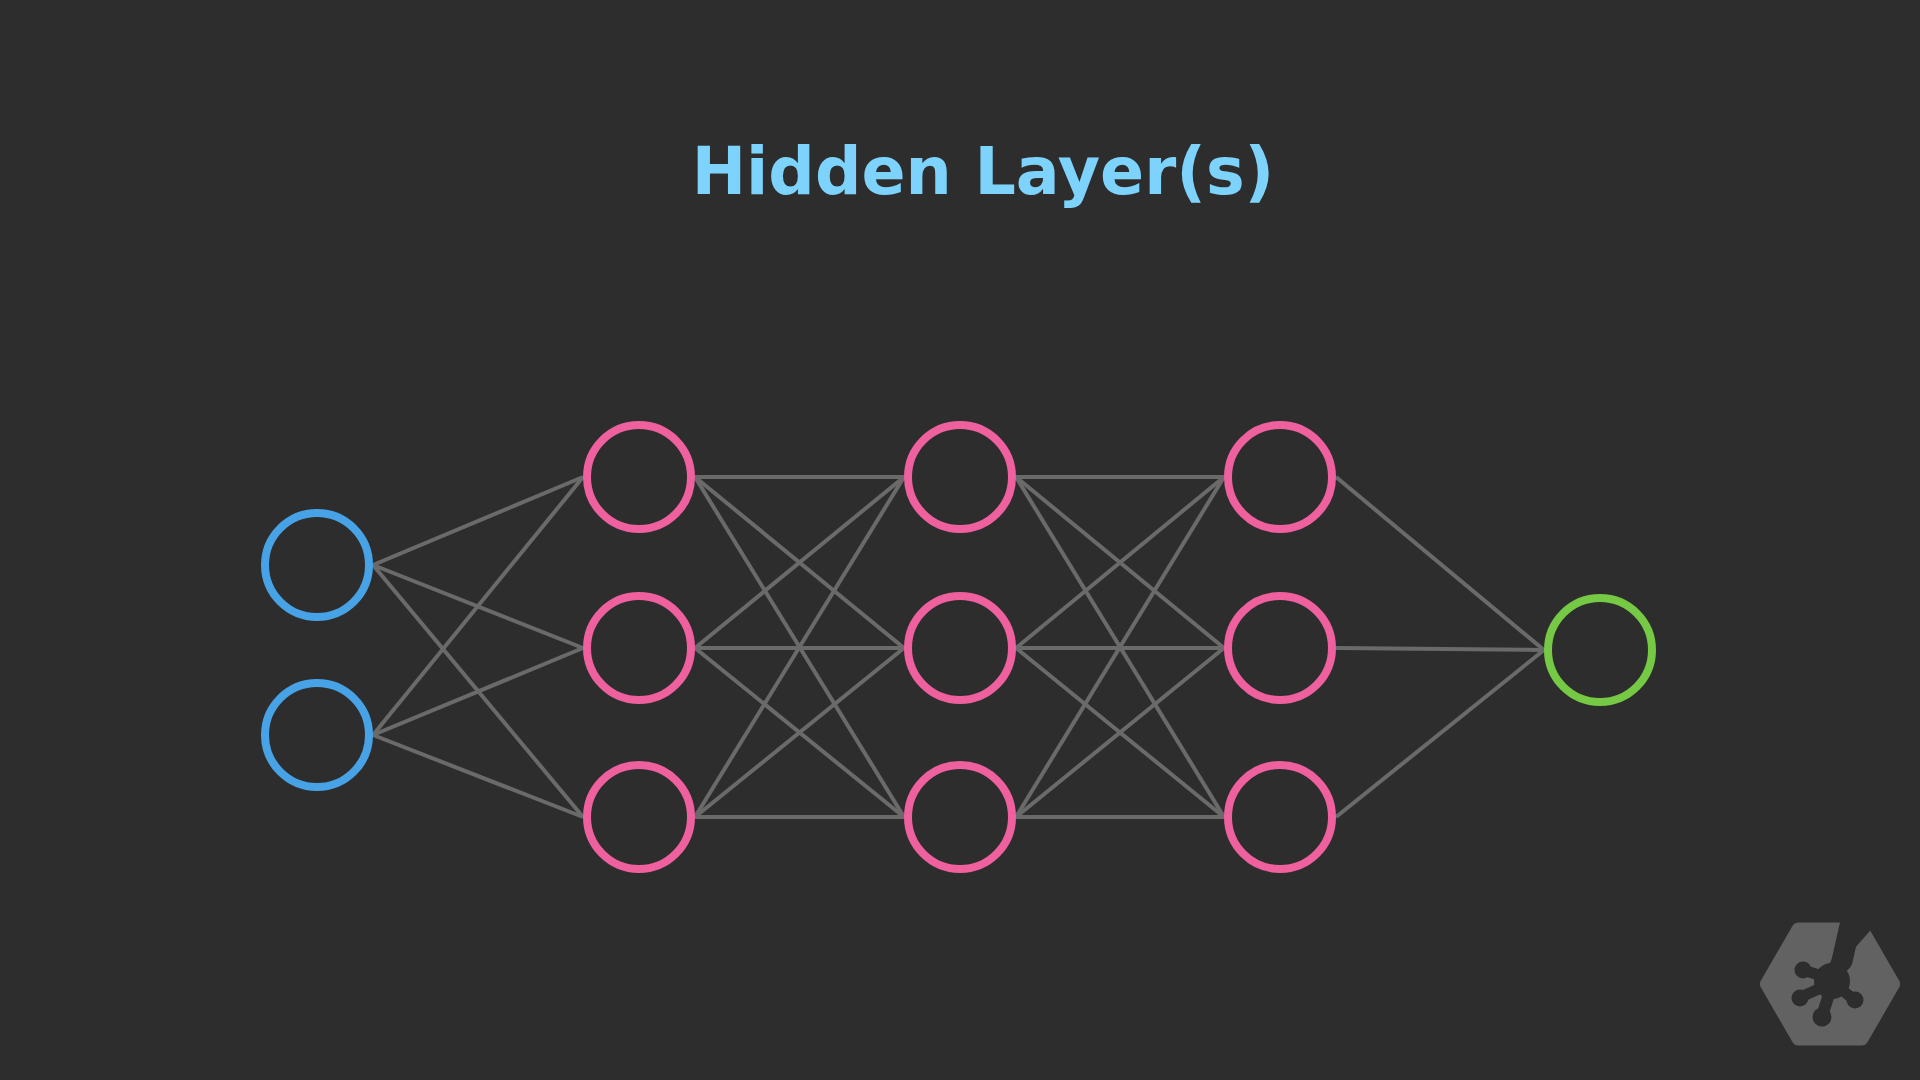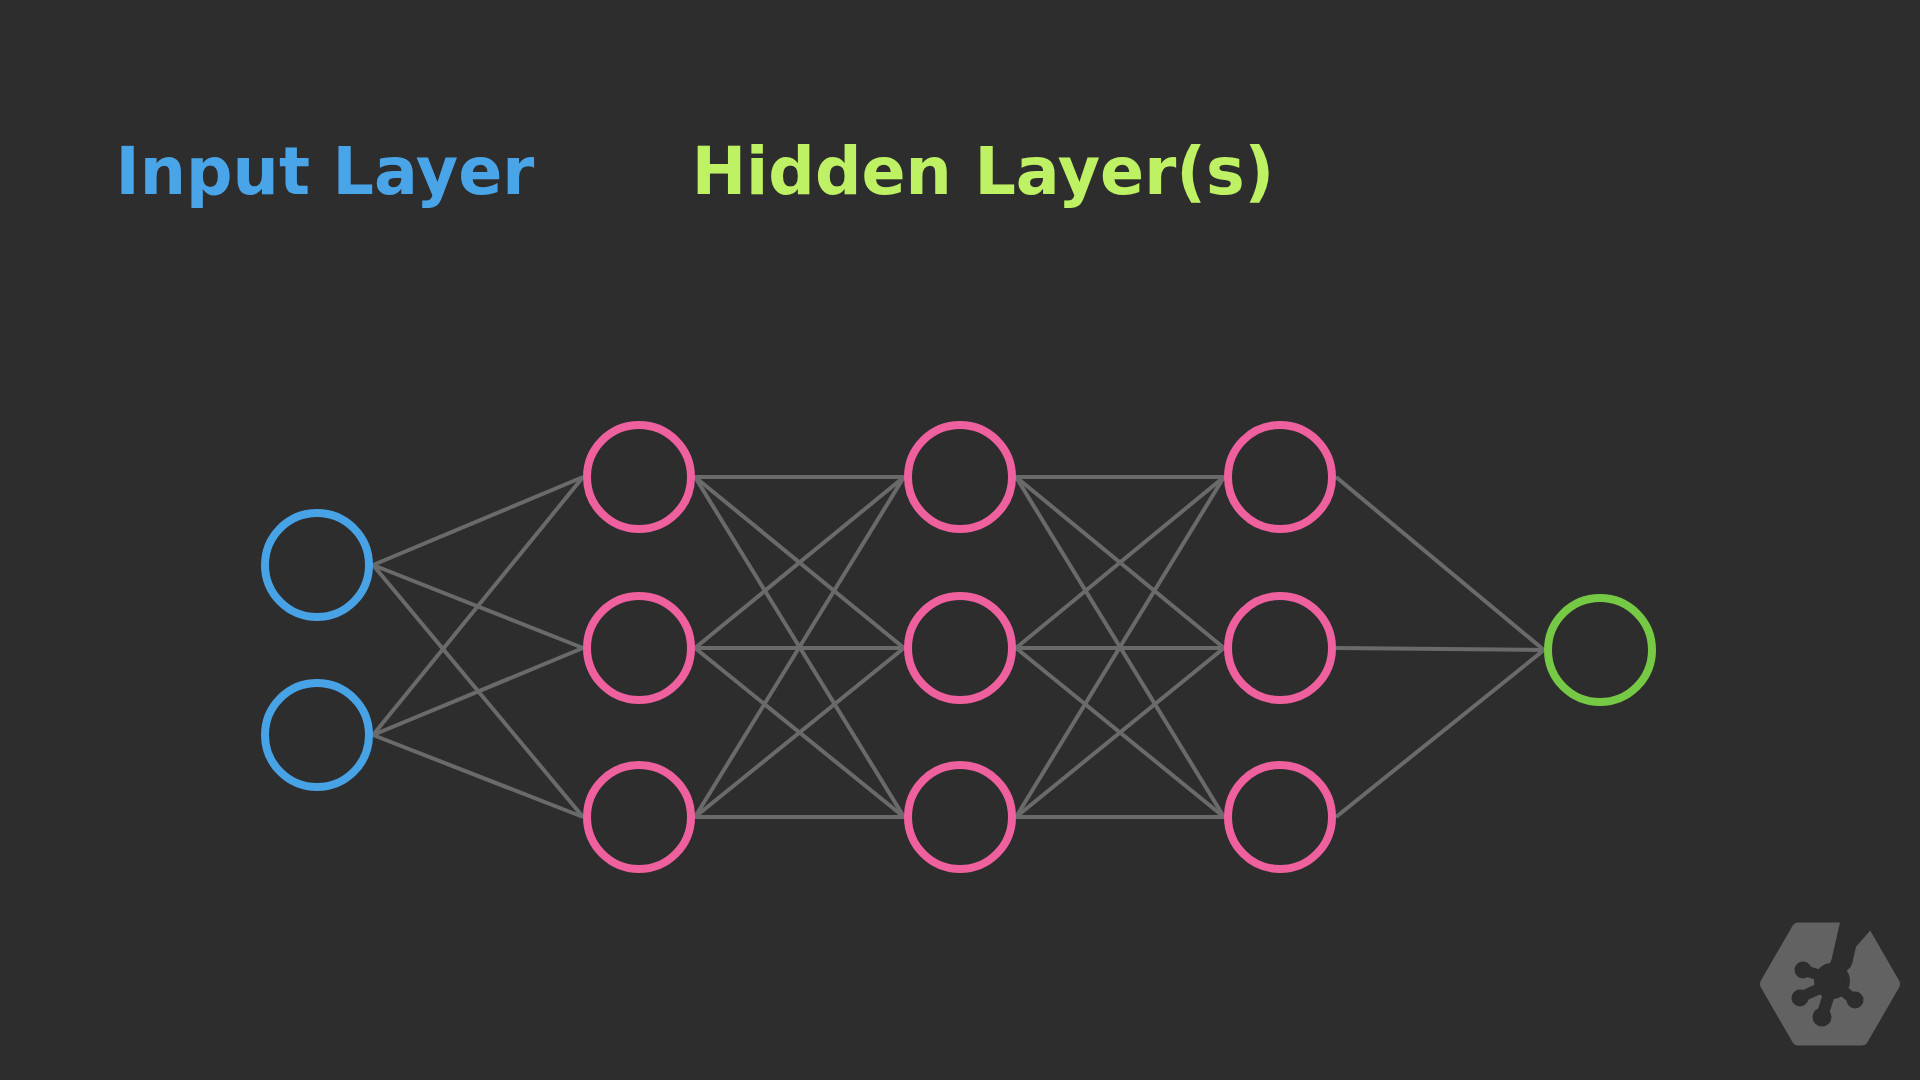--- a/index.html
+++ b/index.html
@@ -24,23 +24,22 @@
   .label-hidden { left:983px;  }
   .label-output { left:1623px; }
   .network-svg { position:absolute; left:0; top:0; }
   .brand-logo { position:absolute; left:1760px; top:915px; opacity:0.95; }
 </style>
 </head>
 <body>
 
 <div class="canvas">
 
-  <div class="layer-label label-input" style="color: rgb(74, 164, 232);">Input Layer</div>
 
-  <div class="layer-label label-hidden" style="color: #bef264;">Hidden Layer(s)</div>
+  <div class="layer-label label-hidden" style="color: #7dd3fc;">Hidden Layer(s)</div>
 
 
   <svg class="network-svg" width="1920" height="1080" viewBox="0 0 1920 1080">
       <line x1="373" y1="565" x2="583" y2="477" stroke="#6b6a6a" stroke-width="4"></line>
       <line x1="373" y1="565" x2="583" y2="648" stroke="#6b6a6a" stroke-width="4"></line>
       <line x1="373" y1="565" x2="583" y2="817" stroke="#6b6a6a" stroke-width="4"></line>
       <line x1="373" y1="735" x2="583" y2="477" stroke="#6b6a6a" stroke-width="4"></line>
       <line x1="373" y1="735" x2="583" y2="648" stroke="#6b6a6a" stroke-width="4"></line>
       <line x1="373" y1="735" x2="583" y2="817" stroke="#6b6a6a" stroke-width="4"></line>
       <line x1="695" y1="477" x2="904" y2="477" stroke="#6b6a6a" stroke-width="4"></line>

